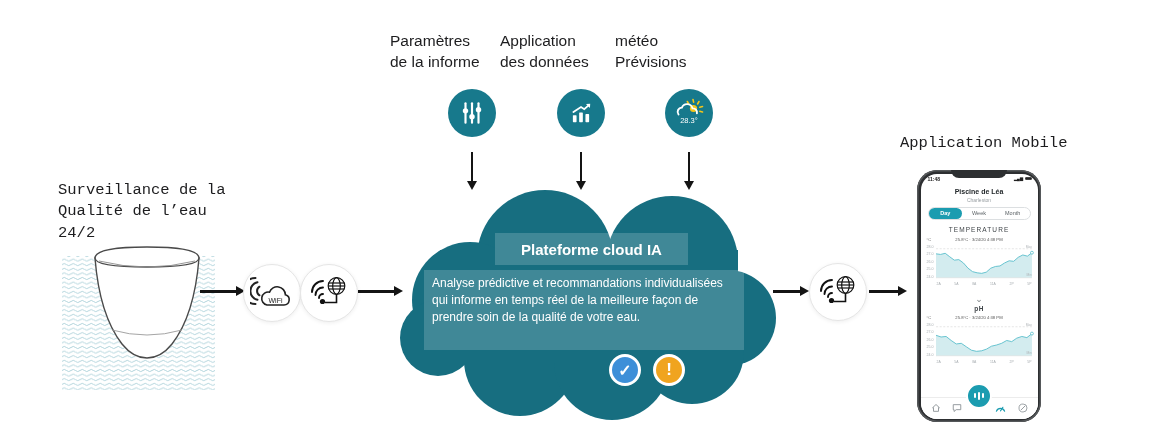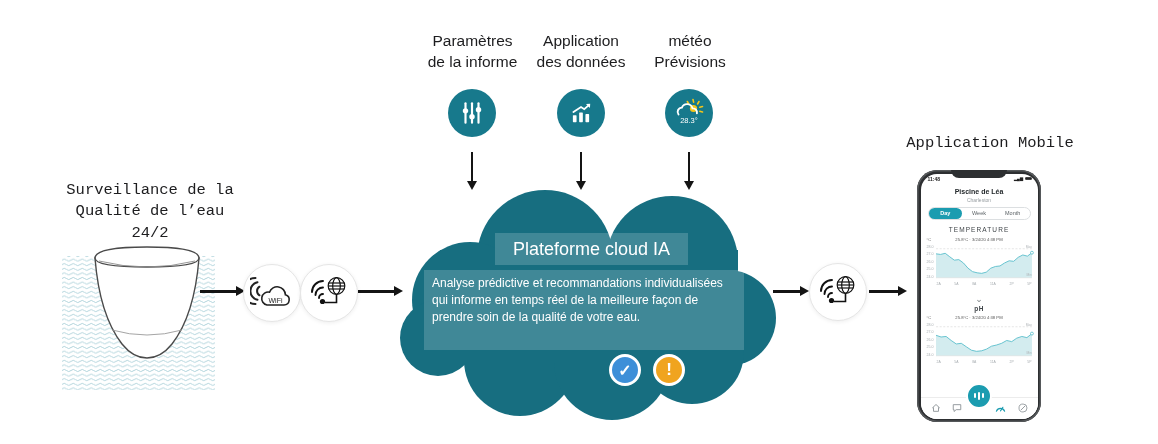--- a/index.html
+++ b/index.html
@@ -1,41 +1,41 @@
 <!DOCTYPE html>
 <html><head>
 <meta charset="utf-8">
 <style>
   * { margin:0; padding:0; box-sizing:border-box; }
   html,body { background:#fff; }
   body { font-family:"Liberation Sans", sans-serif; }
   #stage { position:relative; width:1158px; height:444px; background:#fff; overflow:hidden; }
 
   
-  .cap { position:absolute; text-align:center; color:#1d1d1f; font-size:15.5px; line-height:1.38; }
+  .cap { position:absolute; text-align:left; color:#1d1d1f; font-size:15.5px; line-height:1.38; }
 
   
   .arrow-h { position:absolute; height:2.6px; background:#141414; }
   .arrow-h::after { content:""; position:absolute; right:-9px; top:50%; transform:translateY(-50%);
     width:0; height:0; border-left:9px solid #141414; border-top:5.5px solid transparent; border-bottom:5.5px solid transparent; }
   .arrow-v { position:absolute; width:2.6px; background:#141414; }
   .arrow-v::after { content:""; position:absolute; bottom:-8px; left:50%; transform:translateX(-50%);
     width:0; height:0; border-top:9px solid #141414; border-left:5.5px solid transparent; border-right:5.5px solid transparent; }
 
   
   .input-circle { position:absolute; width:48px; height:48px; border-radius:50%; background:#17798c;
     display:flex; align-items:center; justify-content:center; }
 
   
   .wifi-badge { position:absolute; width:58px; height:58px; border-radius:50%; background:#fff;
     border:1px solid #e6e6e6; box-shadow:0 1px 4px rgba(0,0,0,.07); display:flex; align-items:center; justify-content:center; }
 
   
   .cloud-title { position:absolute; left:495px; top:233px; width:193px; height:32px;
-    background:rgba(255,255,255,.18); color:#fff; font-weight:normal; font-size:18px;
+    background:rgba(255,255,255,.18); color:#fff; font-weight:bold; font-size:15px;
     display:flex; align-items:center; justify-content:center; }
   .cloud-desc { position:absolute; left:424px; top:270px; width:320px; height:80px;
     background:rgba(255,255,255,.18); color:#fff; font-size:12px; line-height:1.4;
     padding:5px 8px; }
   .status-dot { position:absolute; width:32px; height:32px; border-radius:50%; border:3px solid #fff;
     color:#fff; display:flex; align-items:center; justify-content:center; font-weight:bold; }
 
   
   .phone { position:absolute; left:917px; top:170px; width:124px; height:252px; border-radius:20px;
     background:#2d2f31; box-shadow:inset 0 0 0 1.5px #55585a; }

